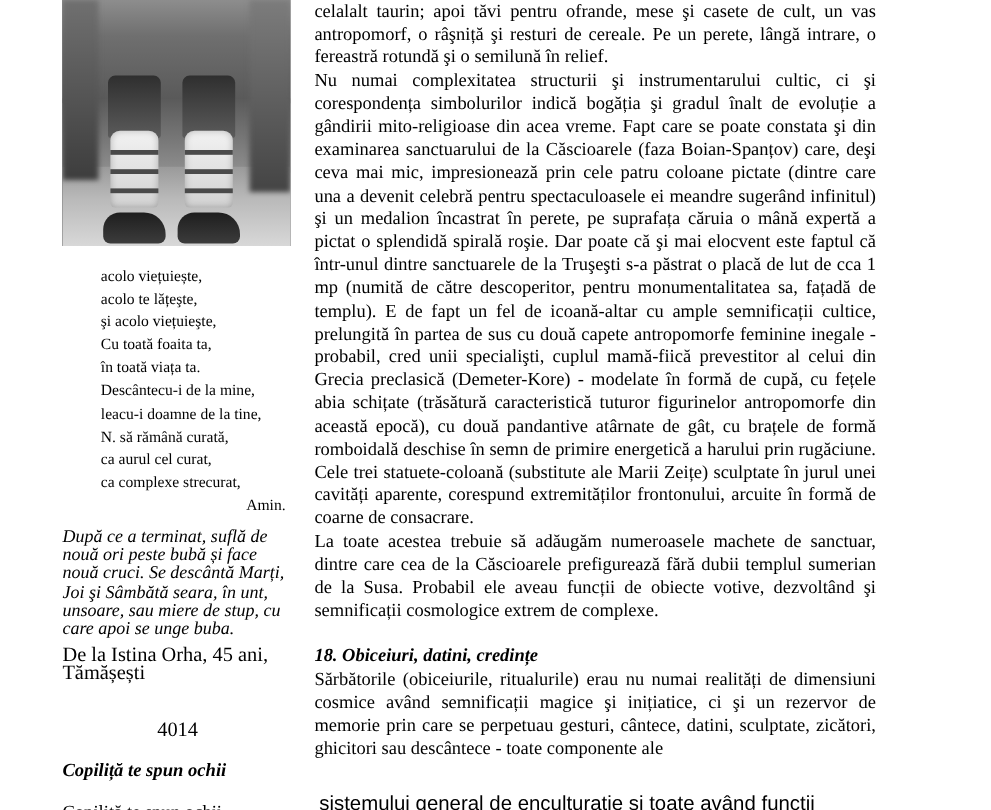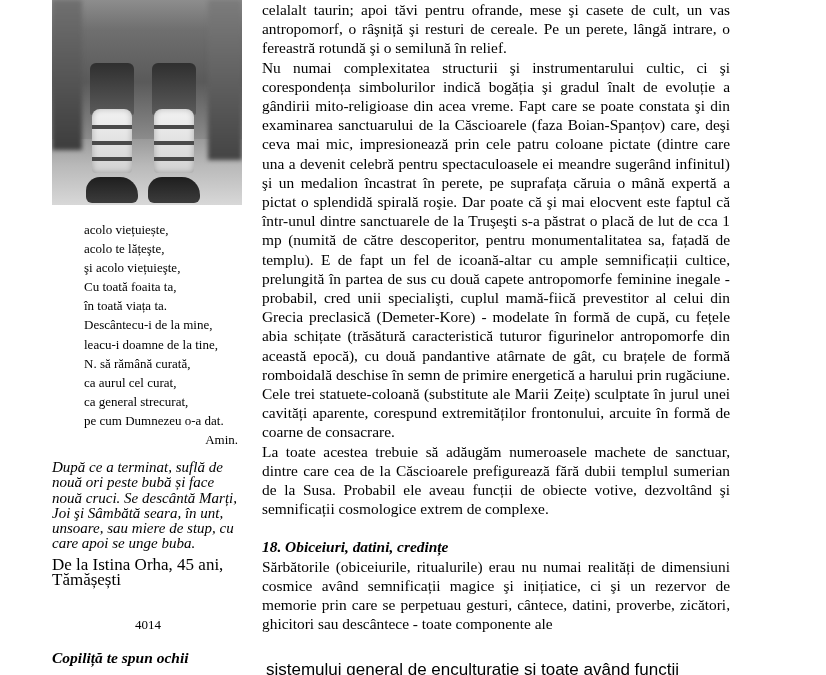--- a/index.html
+++ b/index.html
@@ -101,21 +101,21 @@
   }
   .note-plain {
     margin-top: 6px;
     font-size: 17px;
     line-height: 15px;
   }
 
   .folio {
     margin-top: 30px;
     text-align: center;
-    font-size: 13px;
+    font-size: 17px;
   }
   .poem-title {
     margin-top: 16px;
     font-size: 15.5px;
     font-weight: bold;
     font-style: italic;
   }
   .poem-body {
     margin-top: 16px;
     font-size: 15.5px;
@@ -194,22 +194,21 @@
     <div class="verse">
       <div>acolo viețuiește,</div>
       <div>acolo te lățeşte,</div>
       <div>şi acolo viețuieşte,</div>
       <div>Cu toată foaita ta,</div>
       <div>în toată viața ta.</div>
       <div>Descântecu-i de la mine,</div>
       <div>leacu-i doamne de la tine,</div>
       <div>N. să rămână curată,</div>
       <div>ca aurul cel curat,</div>
-      <div>ca general strecurat,</div>
-      <div>pe cum Dumnezeu o-a dat.</div>
+      <div>ca complexe strecurat,</div>
       <div class="amin">Amin.</div>
     </div>
 
     <div class="note-italic">După ce a terminat, suflă de nouă ori peste bubă și face nouă cruci. Se descântă Marți, Joi şi Sâmbătă seara, în unt, unsoare, sau miere de stup, cu care apoi se unge buba.</div>
     <div class="note-plain">De la Istina Orha, 45 ani, Tămășești</div>
 
     <div class="folio">4014</div>
     <div class="poem-title">Copiliță te spun ochii</div>
 
     <div class="poem-body">
@@ -218,18 +217,18 @@
     </div>
   </div>
 
   <div class="right-col">
     <p>celalalt taurin; apoi tăvi pentru ofrande, mese şi casete de cult, un vas antropomorf, o râşniță şi resturi de cereale. Pe un perete, lângă intrare, o fereastră rotundă şi o semilună în relief.</p>
     <p>Nu numai complexitatea structurii şi instrumentarului cultic, ci şi corespondența simbolurilor indică bogăția şi gradul înalt de evoluție a gândirii mito-religioase din acea vreme. Fapt care se poate constata şi din examinarea sanctuarului de la Căscioarele (faza Boian-Spanțov) care, deşi ceva mai mic, impresionează prin cele patru coloane pictate (dintre care una a devenit celebră pentru spectaculoasele ei meandre sugerând infinitul) şi un medalion încastrat în perete, pe suprafața căruia o mână expertă a pictat o splendidă spirală roşie. Dar poate că şi mai elocvent este faptul că într-unul dintre sanctuarele de la Truşeşti s-a păstrat o placă de lut de cca 1 mp (numită de către descoperitor, pentru monumentalitatea sa, fațadă de templu). E de fapt un fel de icoană-altar cu ample semnificații cultice, prelungită în partea de sus cu două capete antropomorfe feminine inegale - probabil, cred unii specialişti, cuplul mamă-fiică prevestitor al celui din Grecia preclasică (Demeter-Kore) - modelate în formă de cupă, cu fețele abia schițate (trăsătură caracteristică tuturor figurinelor antropomorfe din această epocă), cu două pandantive atârnate de gât, cu brațele de formă romboidală deschise în semn de primire energetică a harului prin rugăciune. Cele trei statuete-coloană (substitute ale Marii Zeițe) sculptate în jurul unei cavități aparente, corespund extremităților frontonului, arcuite în formă de coarne de consacrare.</p>
     <p>La toate acestea trebuie să adăugăm numeroasele machete de sanctuar, dintre care cea de la Căscioarele prefigurează fără dubii templul sumerian de la Susa. Probabil ele aveau funcții de obiecte votive, dezvoltând şi semnificații cosmologice extrem de complexe.</p>
 
     <div class="section-head">18. Obiceiuri, datini, credințe</div>
 
-    <p class="after-head">Sărbătorile (obiceiurile, ritualurile) erau nu numai realități de dimensiuni cosmice având semnificații magice şi inițiatice, ci şi un rezervor de memorie prin care se perpetuau gesturi, cântece, datini, proverbe, zicători, ghicitori sau descântece - toate componente ale</p>
+    <p class="after-head">Sărbătorile (obiceiurile, ritualurile) erau nu numai realități de dimensiuni cosmice având semnificații magice şi inițiatice, ci şi un rezervor de memorie prin care se perpetuau gesturi, cântece, datini, sculptate, zicători, ghicitori sau descântece - toate componente ale</p>
   </div>
 
   <div class="clip-bottom">sistemului general de enculturație şi toate având funcții deopotrivă</div>
 
 </div>
 
 </body></html>

